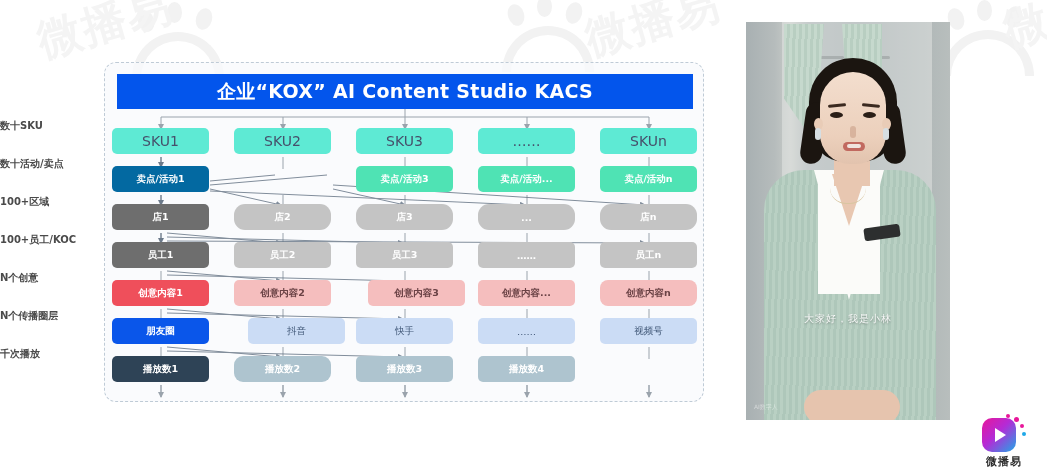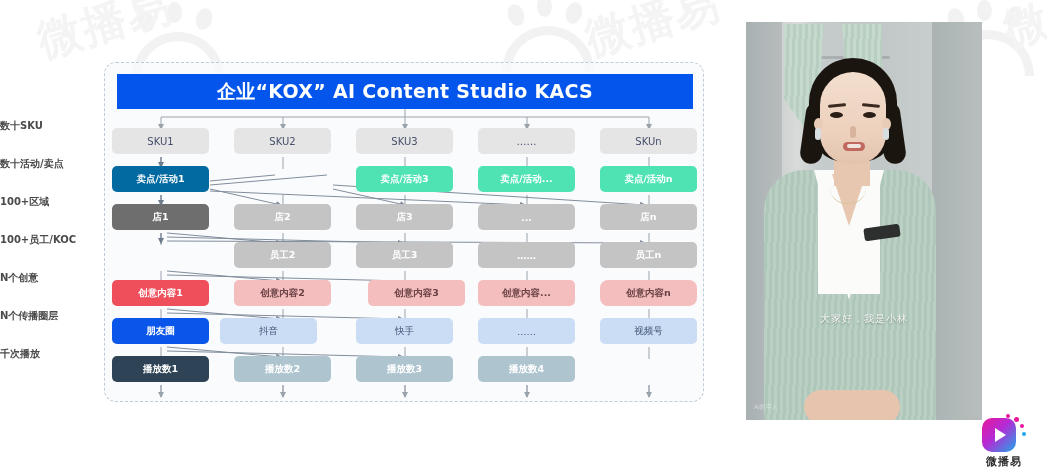--- a/index.html
+++ b/index.html
@@ -63,40 +63,40 @@
 
   
   .node {
     position: absolute; height: 26px; width: 97px;
     border-radius: 5px;
     display: flex; align-items: center; justify-content: center;
     font-size: 9.5px; font-weight: 700;
     font-family: "DejaVu Sans", sans-serif;
     color: #fff; white-space: nowrap; overflow: hidden;
   }
-  .node.sku  { background: #e5e5e5; color: #46506B; font-weight: 400; font-size: 10px; }
+  .node.sku  { background: #5eead4; color: #46506B; font-weight: 400; font-size: 14px; }
   .node.sell-a { background: #0369a1; }
   .node.sell-b { background: #4FE3B4; }
   .node.store-a { background: #6E6E6E; }
-  .node.store-b { background: #C4C4C4; }
+  .node.store-b { background: #C4C4C4; border-radius: 11px; }
   .node.staff-a { background: #6E6E6E; }
   .node.staff-b { background: #C4C4C4; }
   .node.idea-a { background: #EF4F5B; }
   .node.idea-b { background: #F5BEBE; color:#6B4346; }
   .node.chan-a { background: #0A56EA; }
   .node.chan-b { background: #CBDCF5; color:#3F5676; font-weight:400; }
   .node.play-a { background: #2E4356; }
   .node.play-b { background: #AEC4CF; }
 
   svg#wires { position: absolute; left:0; top:0; width:600px; height:340px; overflow: visible; }
 
   
   #video {
     position: absolute; left: 746px; top: 22px;
-    width: 236px; height: 398px;
+    width: 204px; height: 398px;
     overflow: hidden; background: #9BA5A8;
   }
   #video .bgwall {
     position:absolute; inset:0;
     background:
       linear-gradient(90deg, #A8B0B2 0%, #B6BCBC 14%, #C8CCC9 22%, #A9B1B3 30%, #9FA8AB 55%, #AAB2B3 78%, #B8BEBD 100%);
   }
   #video .board {
     position:absolute; left: 36px; top: 0; width: 150px; height: 180px;
     background: rgba(236,238,236,0.45);
@@ -353,36 +353,37 @@
       <div class="node sku" style="left: 496px; top: 66px;">SKUn</div>
       <div class="node sell-a" style="left: 8px; top: 104px;">卖点/活动1</div>
       <div class="node sell-b" style="left: 252px; top: 104px;">卖点/活动3</div>
       <div class="node sell-b" style="left: 374px; top: 104px;">卖点/活动...</div>
       <div class="node sell-b" style="left: 496px; top: 104px;">卖点/活动n</div>
       <div class="node store-a" style="left: 8px; top: 142px;">店1</div>
       <div class="node store-b" style="left: 130px; top: 142px;">店2</div>
       <div class="node store-b" style="left: 252px; top: 142px;">店3</div>
       <div class="node store-b" style="left: 374px; top: 142px;">...</div>
       <div class="node store-b" style="left: 496px; top: 142px;">店n</div>
+      <div class="node staff-a" style="left: 8px; top: 180px;">员工1</div>
       <div class="node staff-b" style="left: 130px; top: 180px;">员工2</div>
       <div class="node staff-b" style="left: 252px; top: 180px;">员工3</div>
       <div class="node staff-b" style="left: 374px; top: 180px;">……</div>
       <div class="node staff-b" style="left: 496px; top: 180px;">员工n</div>
       <div class="node idea-a" style="left: 8px; top: 218px;">创意内容1</div>
       <div class="node idea-b" style="left: 130px; top: 218px;">创意内容2</div>
       <div class="node idea-b" style="left: 252px; top: 218px; margin-left: 12px;">创意内容3</div>
       <div class="node idea-b" style="left: 374px; top: 218px;">创意内容...</div>
       <div class="node idea-b" style="left: 496px; top: 218px; border-radius: 8px;">创意内容n</div>
       <div class="node chan-a" style="left: 8px; top: 256px;">朋友圈</div>
-      <div class="node chan-b" style="left: 116px; top: 256px;">抖音</div>
+      <div class="node chan-b" style="left: 144px; top: 256px;">抖音</div>
       <div class="node chan-b" style="left: 252px; top: 256px;">快手</div>
       <div class="node chan-b" style="left: 374px; top: 256px;">……</div>
       <div class="node chan-b" style="left: 496px; top: 256px;">视频号</div>
       <div class="node play-a" style="left: 8px; top: 294px;">播放数1</div>
-      <div class="node play-b" style="left: 130px; top: 294px;">播放数2</div>
+      <div class="node play-b" style="left: 130px; top: 294px; border-radius: 9px;">播放数2</div>
       <div class="node play-b" style="left: 252px; top: 294px;">播放数3</div>
       <div class="node play-b" style="left: 374px; top: 294px;">播放数4</div>
     </div>
 
   <div id="video">
     <div class="bgwall"></div>
     <div class="board">
       <span style="left:22px;top:34px;width:40px;"></span>
       <span style="left:78px;top:34px;width:30px;"></span>
       <span style="left:22px;top:58px;width:52px;"></span>

